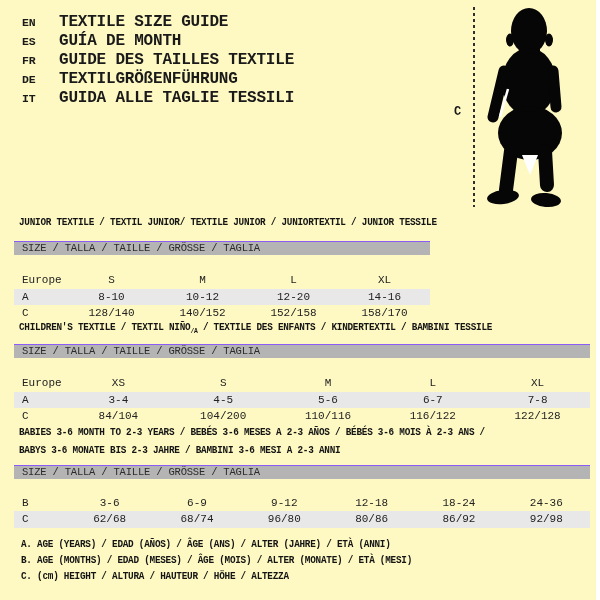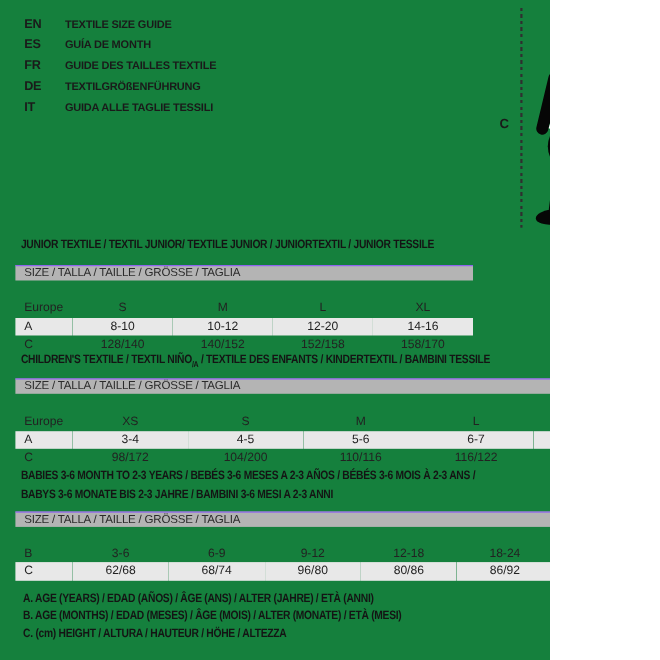--- a/index.html
+++ b/index.html
@@ -1,25 +1,25 @@
 <!DOCTYPE html>
 <html><head>
 <meta charset="utf-8">
 <style>
   * { margin:0; padding:0; box-sizing:border-box; }
   html,body { background:#ffffff; }
   .page {
-    position:relative; width:500px; height:600px; background:#15803d;
-    font-family:Liberation Sans, sans-serif; color:#1a1a1a; overflow:hidden;
+    position:relative; width:596px; height:600px; background:#fef9c3;
+    font-family:Liberation Mono, monospace; color:#1a1a1a; overflow:hidden;
   }
   
   .lang-list { position:absolute; left:22px; top:13px; }
   .lang-row { display:flex; height:19px; line-height:19px; }
   .lang-code { width:37px; font-weight:700; font-size:11.5px; letter-spacing:-0.2px; }
-  .lang-label { font-weight:700; font-size:10px; letter-spacing:-0.2px; white-space:nowrap; }
+  .lang-label { font-weight:700; font-size:16px; letter-spacing:-0.2px; white-space:nowrap; }
   
   .measure-line {
     position:absolute; left:473px; top:7px; width:2px; height:200px;
     background:repeating-linear-gradient(to bottom, #2f2f2f 0 3px, transparent 3px 6px);
   }
   .measure-label { position:absolute; left:454px; top:105px; font-weight:700; font-size:12px; }
   .baby-svg { position:absolute; left:483px; top:5px; }
   
   .tbl-title, .footnote {
     position:absolute; font-weight:700; font-size:11px; letter-spacing:-0.3px;
@@ -156,21 +156,21 @@
       <tr class="shaded">
         <td class="lbl">A</td>
         <td>3-4</td>
         <td>4-5</td>
         <td>5-6</td>
         <td>6-7</td>
         <td>7-8</td>
       </tr>
       <tr>
         <td class="lbl">C</td>
-        <td>98/172</td>
+        <td>84/104</td>
         <td>104/200</td>
         <td>110/116</td>
         <td>116/122</td>
         <td>122/128</td>
       </tr>
     </tbody>
       </table>
   </div>
 
   <div class="tbl-title" style="left:19px; top:426px;">BABIES 3-6 MONTH TO 2-3 YEARS / BEBÉS 3-6 MESES A 2-3 AÑOS / BÉBÉS 3-6 MOIS À 2-3 ANS /</div>

